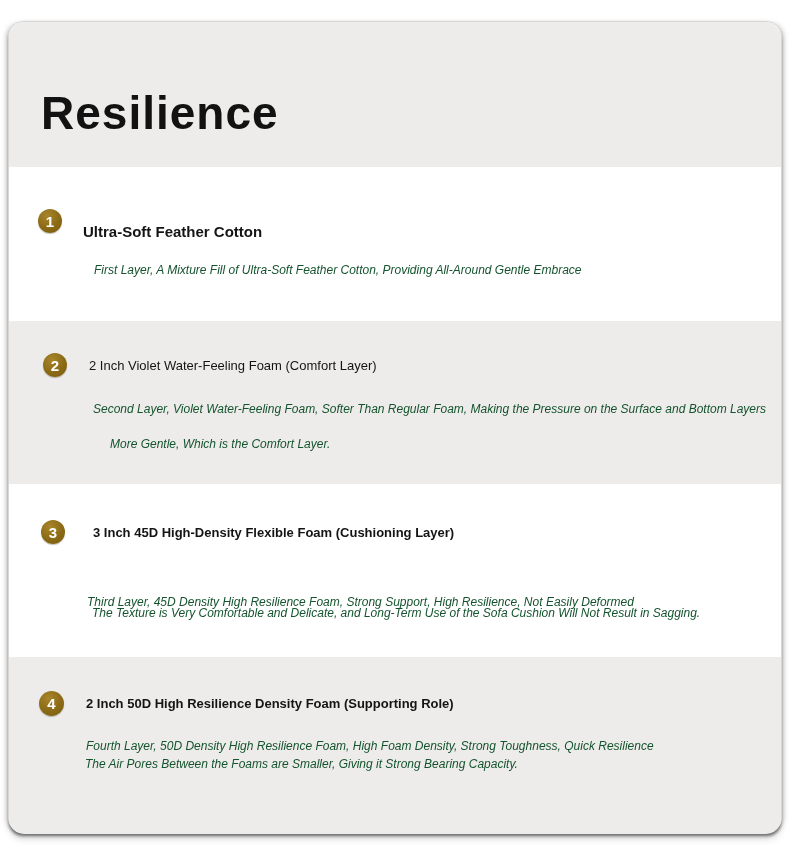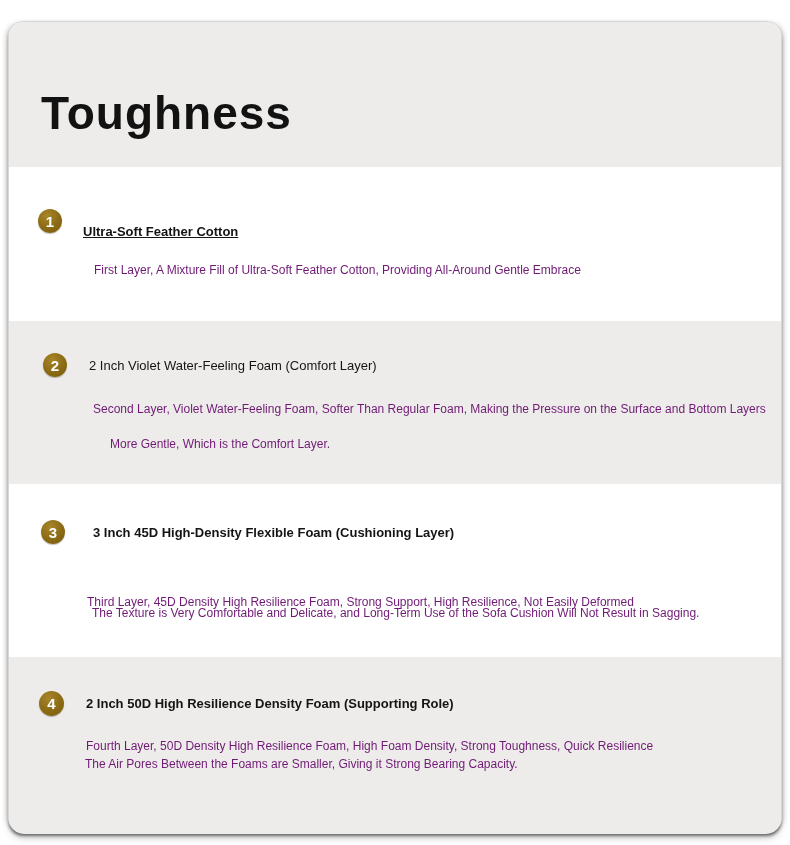--- a/index.html
+++ b/index.html
@@ -39,39 +39,39 @@
   }
   section{display:contents;}
   .badge{
     position:absolute;width:24px;height:24px;border-radius:50%;
     background:radial-gradient(circle at 38% 28%, #a8852a 0%, var(--accent-gold) 55%, #7a5c0d 100%);
     color:#ffffff;display:flex;align-items:center;justify-content:center;
     font-size:15px;font-weight:700;
     box-shadow:0 1px 1px rgba(0,0,0,.25);
   }
   .sec-title{position:absolute;white-space:nowrap;color:#141414;}
-  .t-sm{font-size:13px;line-height:16px;font-weight:600;text-decoration:underline;}
+  .t-sm{font-size:15px;line-height:16px;font-weight:600;}
   .t-md{font-size:13px;line-height:18px;font-weight:400;}
   .t-lg{font-size:13px;line-height:20px;font-weight:700;}
   .sec-line{
     position:absolute;font-size:12px;line-height:16px;font-weight:400;
-    color:#701a75;white-space:nowrap;
+    color:#14532d;white-space:nowrap;font-style:italic;
   }
 </style>
 </head>
 <body>
 
 <div class="page">
   <div class="card">
 
     <div class="band header"></div>
     <div class="band b2"></div>
     <div class="band b4"></div>
 
-    <h1 class="materials-title">Toughness</h1>
+    <h1 class="materials-title">Resilience</h1>
 
     <section>
       <div class="badge" style="left:29px;top:187px;">
         <span>1</span>
       </div>
       <div class="sec-title t-sm" style="left:74px;top:202px;">Ultra-Soft Feather Cotton</div>
       <div class="sec-line" style="left:85px;top:240px;">First Layer, A Mixture Fill of Ultra-Soft Feather Cotton, Providing All-Around Gentle Embrace</div>
     </section>
 
     <section>

